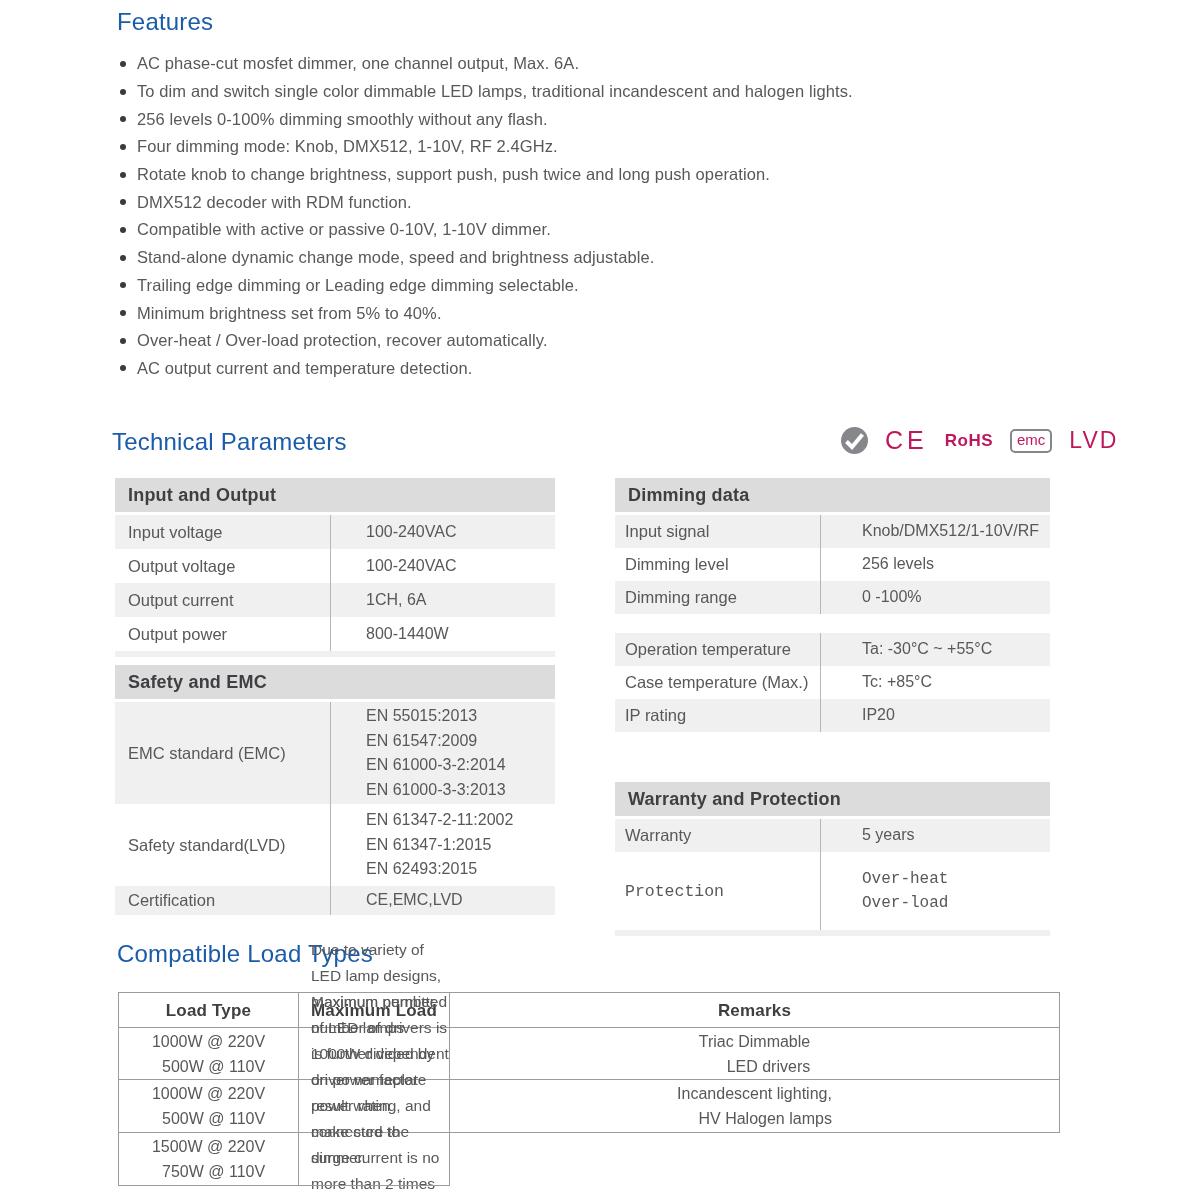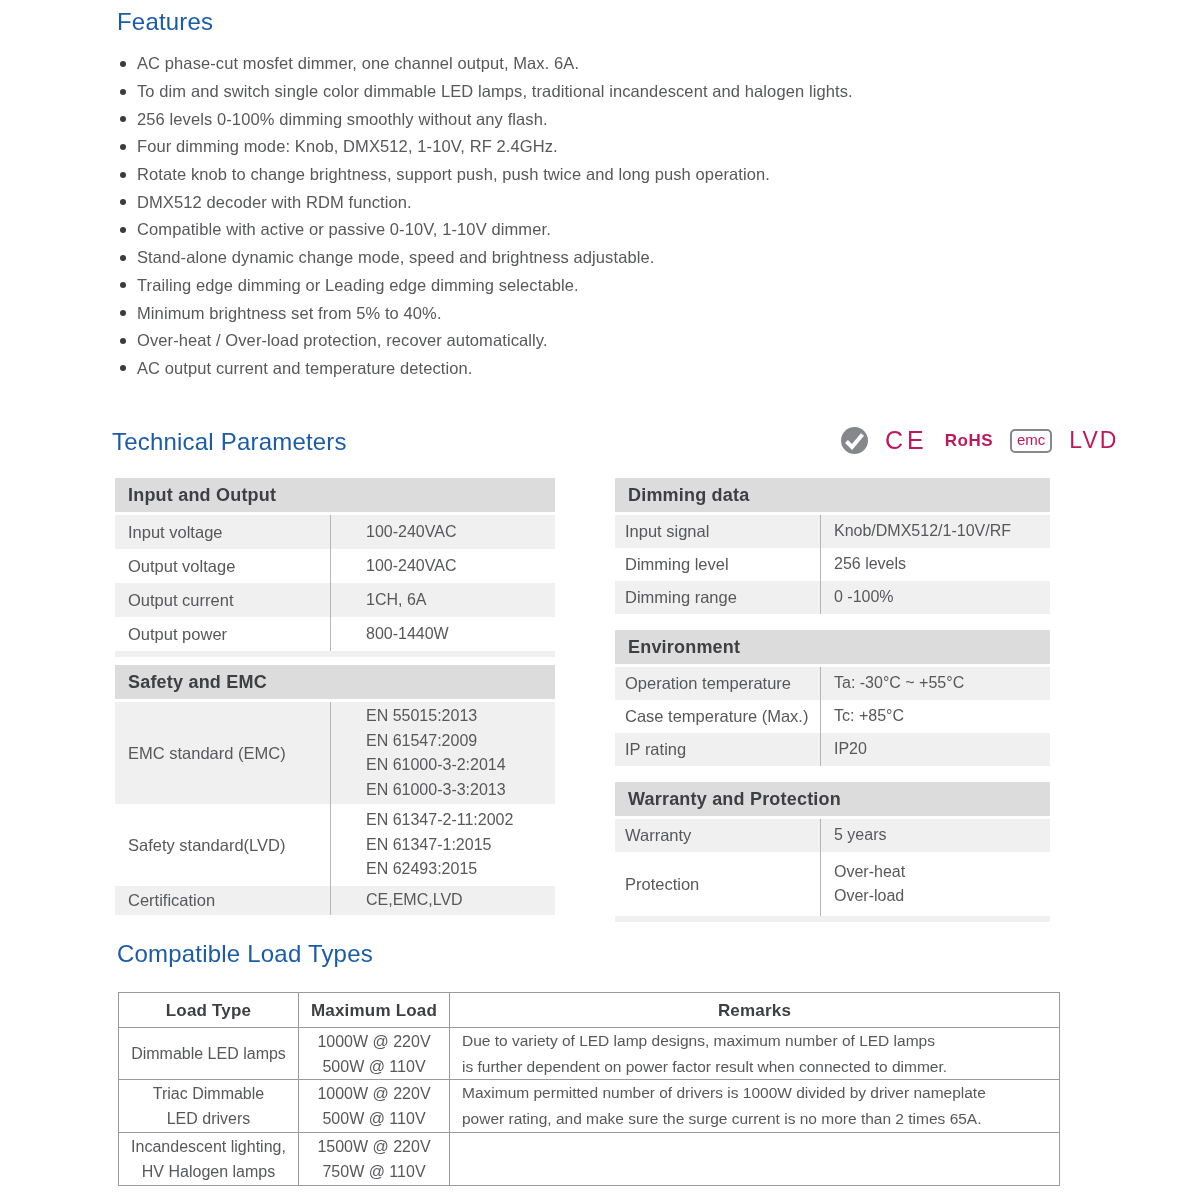--- a/index.html
+++ b/index.html
@@ -44,37 +44,37 @@
     font-size:16.5px;color:#57585a;box-sizing:border-box;
   }
   .pvalue{
     display:flex;align-items:center;flex:1;
     font-size:16px;color:#57585a;white-space:pre-line;line-height:24.5px;
     box-sizing:border-box;
   }
   .left-col .plabel{width:215px;}
   .left-col .pvalue{padding-left:36px;}
   .right-col .plabel{width:205px;padding-left:10px;}
-  .right-col .pvalue{padding-left:14px;}
+  .right-col .pvalue{padding-left:42px;}
   .pdivline{position:absolute;top:0;bottom:0;width:1px;background:#b4b6b8;}
   .left-col .pdivline{left:215px;}
   .right-col .pdivline{left:205px;}
   .pstrip{height:6px;background:#f0f0f1;}
 
   
   .load-table{
     position:absolute;display:grid;
     grid-template-columns:180px 151px 1fr;
     grid-template-rows:35px 52px 53px 53px;
     border-top:1px solid #9a9b9d;border-left:1px solid #9a9b9d;
     box-sizing:border-box;
   }
   .lcell{
     border-right:1px solid #9a9b9d;border-bottom:1px solid #9a9b9d;
-    display:flex;align-items:center;justify-content:center;text-align:center;
+    display:flex;align-items:center;justify-content:center;text-align:right;
     font-size:16px;color:#57585a;white-space:pre-line;line-height:25px;
     box-sizing:border-box;
   }
   .lcell.lhead{font-size:17px;font-weight:600;color:#3e3f42;letter-spacing:.2px;}
   .lcell.lremarks{justify-content:flex-start;text-align:left;padding-left:12px;font-size:15.5px;line-height:26px;}
 </style>
 </head>
 <body>
 
 <div class="abs heading" style="left:117px;top:8px;">Features</div>
@@ -173,21 +173,20 @@
     </div>
     <div class="prow gray" style="height:33px;">
       <div class="plabel">Dimming range</div>
       <div class="pvalue">0 -100%</div>
     </div>
     <div class="pdivline"></div>
   </div>
 </div>
 
 <div class="ptable right-col" style="left:615px;top:630px;width:435px;">
-  <div class="pheader">Environment</div>
   <div class="pgap"></div>
   <div class="pbody">
     <div class="prow gray" style="height:33px;">
       <div class="plabel">Operation temperature</div>
       <div class="pvalue">Ta: -30°C ~ +55°C</div>
     </div>
     <div class="prow" style="height:33px;">
       <div class="plabel">Case temperature (Max.)</div>
       <div class="pvalue">Tc: +85°C</div>
     </div>
@@ -200,38 +199,37 @@
 </div>
 
 <div class="ptable right-col" style="left:615px;top:782px;width:435px;">
   <div class="pheader">Warranty and Protection</div>
   <div class="pgap"></div>
   <div class="pbody">
     <div class="prow gray" style="height:33px;">
       <div class="plabel">Warranty</div>
       <div class="pvalue">5 years</div>
     </div>
-    <div class="prow" style="height:64px;">
+    <div class="prow" style="height:78px;font-family:Liberation Mono, monospace;">
       <div class="plabel">Protection</div>
       <div class="pvalue">Over-heat
 Over-load</div>
     </div>
     <div class="pdivline"></div>
   </div>
   <div class="pstrip"></div>
 </div>
 
 <div class="abs heading" style="left:117px;top:940px;">Compatible Load Types</div>
 
 <div class="load-table" style="left:118px;top:992px;width:942px;">
   <div class="lcell lhead">Load Type</div>
   <div class="lcell lhead">Maximum Load</div>
   <div class="lcell lhead">Remarks</div>
 
-  <div class="lcell">Dimmable LED lamps</div>
   <div class="lcell">1000W @ 220V
 500W @ 110V</div>
   <div class="lcell lremarks">Due to variety of LED lamp designs, maximum number of LED lamps
 is further dependent on power factor result when connected to dimmer.</div>
 
   <div class="lcell">Triac Dimmable
 LED drivers</div>
   <div class="lcell">1000W @ 220V
 500W @ 110V</div>
   <div class="lcell lremarks">Maximum permitted number of drivers is 1000W divided by driver nameplate

